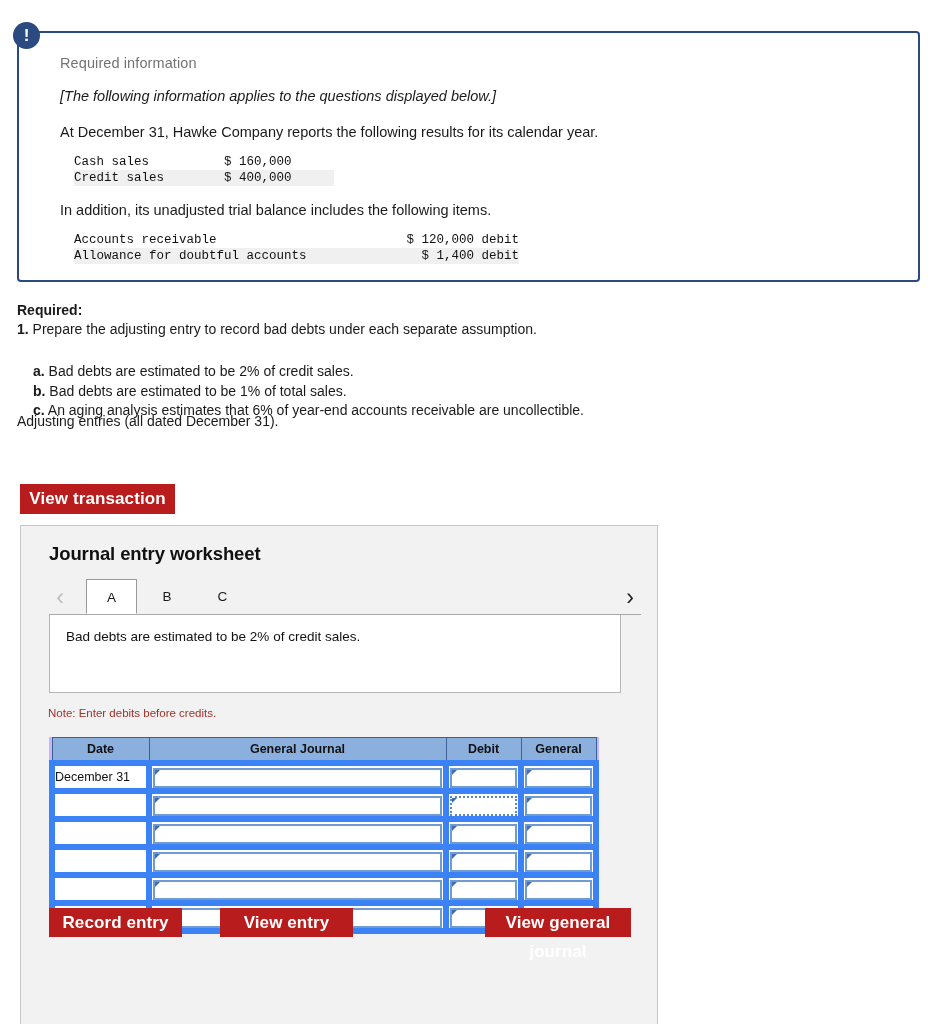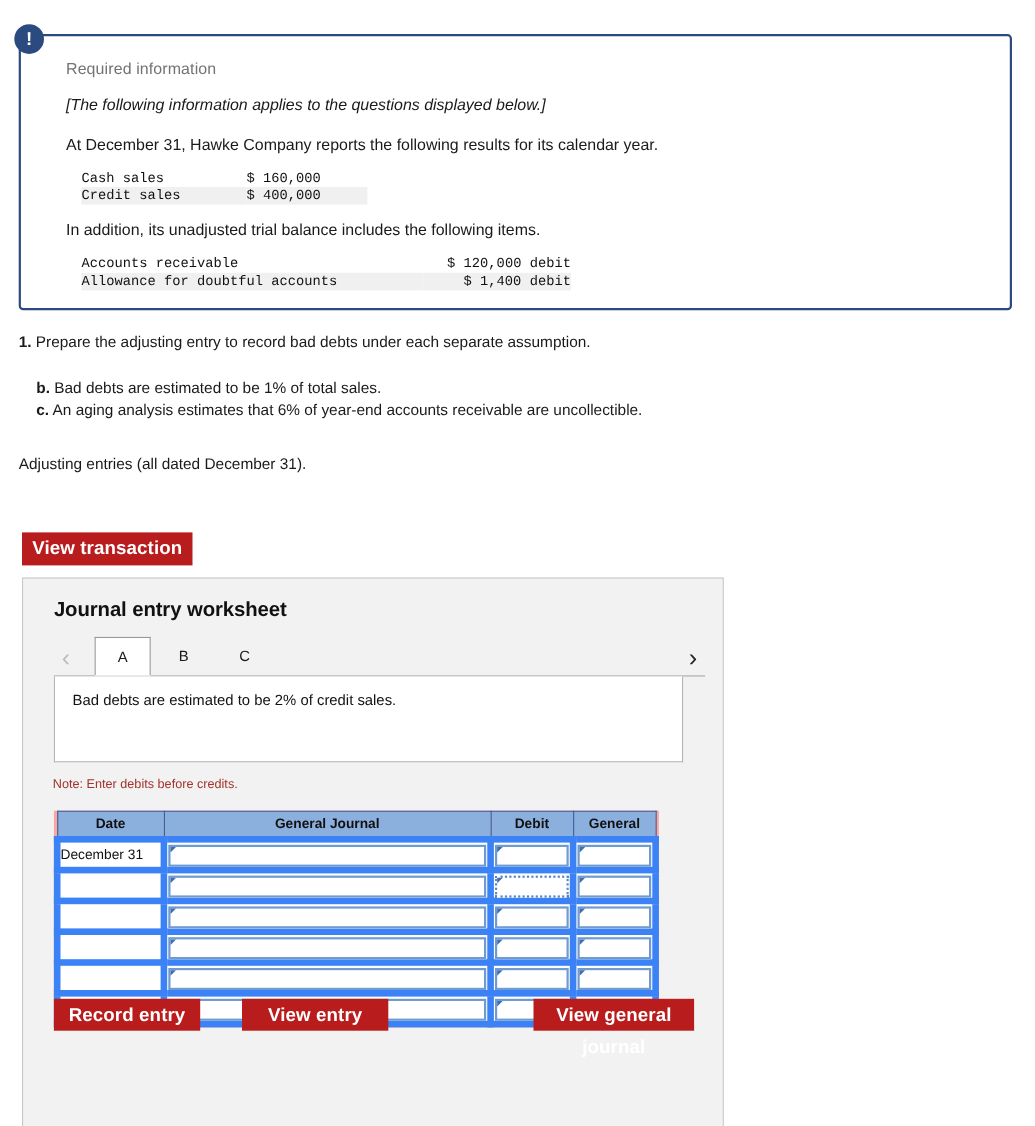--- a/index.html
+++ b/index.html
@@ -237,21 +237,21 @@
     color: #a3332c;
   }
 
   
   .jtable {
     position: absolute;
     left: 28px;
     top: 211px;
     border-collapse: collapse;
     font-size: 12.5px;
-    background: #fca5a5;
+    background: #c4b5fd;
   }
   .jtable th {
     background: #8cb0de;
     border: 1px solid #3b5f96;
     font-size: 12.5px;
     font-weight: bold;
     color: #111111;
     height: 20px;
     padding: 1px 2px;
     text-align: center;
@@ -361,24 +361,28 @@
       <tr class="alt">
         <td class="mt-label">Allowance for doubtful accounts</td>
         <td class="mt-val">$ 1,400 debit</td>
       </tr>
     </tbody>
       </table>
   </div>
 </div>
 
 <div class="required-block">
+  <div class="required-head">Required:</div>
   <div class="required-1">
     <b>1.</b><span> Prepare the adjusting entry to record bad debts under each separate assumption.</span>
   </div>
   <div class="abc-list">
+    <div>
+      <b>a.</b><span> Bad debts are estimated to be 2% of credit sales.</span>
+    </div>
     <div>
       <b>b.</b><span> Bad debts are estimated to be 1% of total sales.</span>
     </div>
     <div>
       <b>c.</b><span> An aging analysis estimates that 6% of year-end accounts receivable are uncollectible.</span>
     </div>
   </div>
 </div>
 
 <div class="adjusting">Adjusting entries (all dated December 31).</div>

